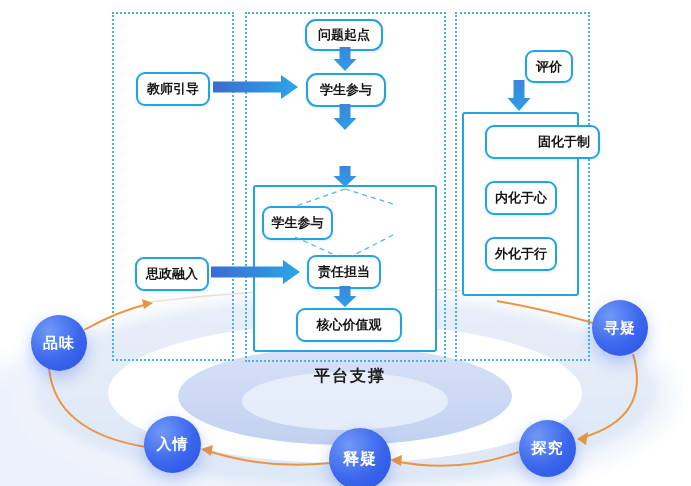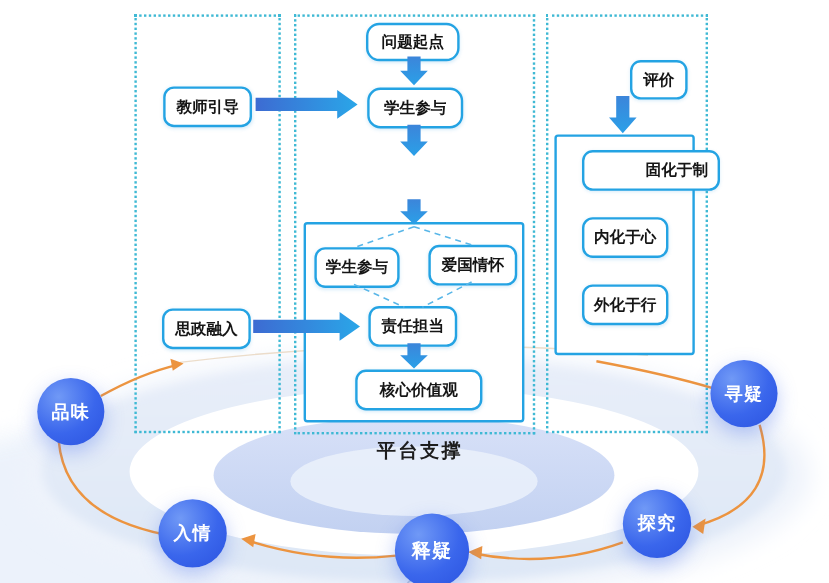--- a/index.html
+++ b/index.html
@@ -43,23 +43,23 @@
   #outcome-1{left:485px;top:181px;width:68px;height:30px;}
   #outcome-2{left:485px;top:237px;width:68px;height:30px;}
   #values-panel{left:253px;top:185px;width:180px;height:163px;}
   #outcomes-panel{left:462px;top:112px;width:113px;height:180px;}
   #dashed-left{left:112px;top:12px;width:118px;height:345px;}
   #dashed-mid{left:245px;top:12px;width:197px;height:346px;}
   #dashed-right{left:455px;top:12px;width:131px;height:345px;}
   #platform-label{left:298px;top:366px;width:104px;}
   #circle-pinwei{left:31px;top:315px;width:56px;height:56px;}
   #circle-xunyi{left:592px;top:300px;width:56px;height:56px;}
-  #circle-tanjiu{left:519px;top:408px;width:57px;height:57px;font-family:Liberation Mono, monospace;}
+  #circle-tanjiu{left:519px;top:420px;width:57px;height:57px;font-family:Liberation Mono, monospace;}
   #circle-shiyi{left:329px;top:428px;width:62px;height:62px;font-size:16px;}
-  #circle-ruqing{left:132px;top:416px;width:57px;height:57px;text-align:right;}
+  #circle-ruqing{left:144px;top:416px;width:57px;height:57px;text-align:right;}
   .hollow-arrow{flex:0 0 auto;}
 </style>
 </head>
 <body>
 
 <div id="canvas">
 
   <svg id="bg-layer" class="layer" width="691" height="486" viewBox="0 0 691 486">
     <defs>
       <filter id="b10" x="-30%" y="-30%" width="160%" height="160%">
@@ -93,21 +93,20 @@
   <div id="values-panel" class="panelbox"></div>
   <div id="outcomes-panel" class="panelbox"></div>
 
   <div id="teacher-box" class="node">教师引导</div>
   <div id="ideology-box" class="node">思政融入</div>
   <div id="problem-box" class="node">问题起点</div>
   <div id="student-box" class="node">学生参与</div>
 
 
   <div id="craftsman-box" class="node">学生参与</div>
-  <div id="patriotism-box" class="node">爱国情怀</div>
   <div id="responsibility-box" class="node">责任担当</div>
   <div id="corevalues-box" class="node">核心价值观</div>
 
   <div id="evaluation-box" class="node">评价</div>
   <div id="outcome-0" class="node">固化于制</div>
   <div id="outcome-1" class="node">内化于心</div>
   <div id="outcome-2" class="node">外化于行</div>
 
   <div id="platform-label" class="platform-label">平台支撑</div>
 

